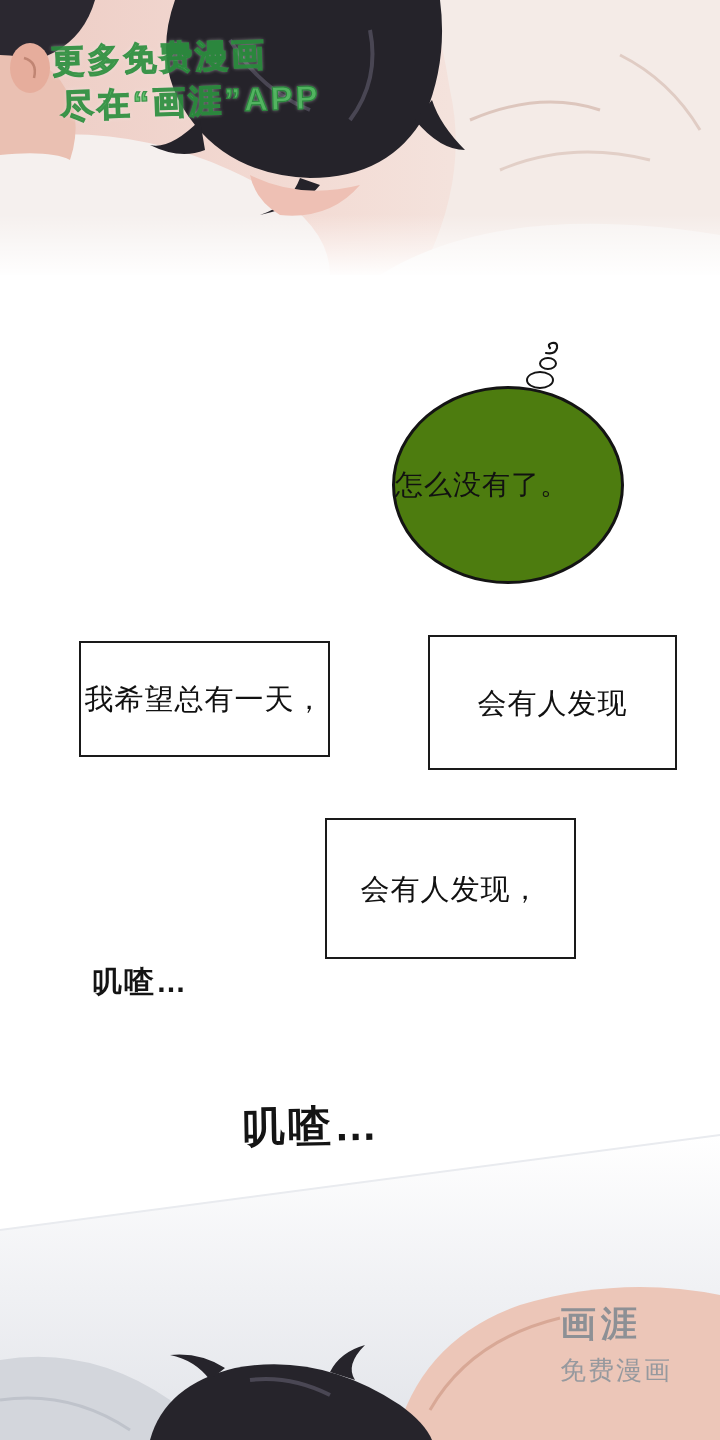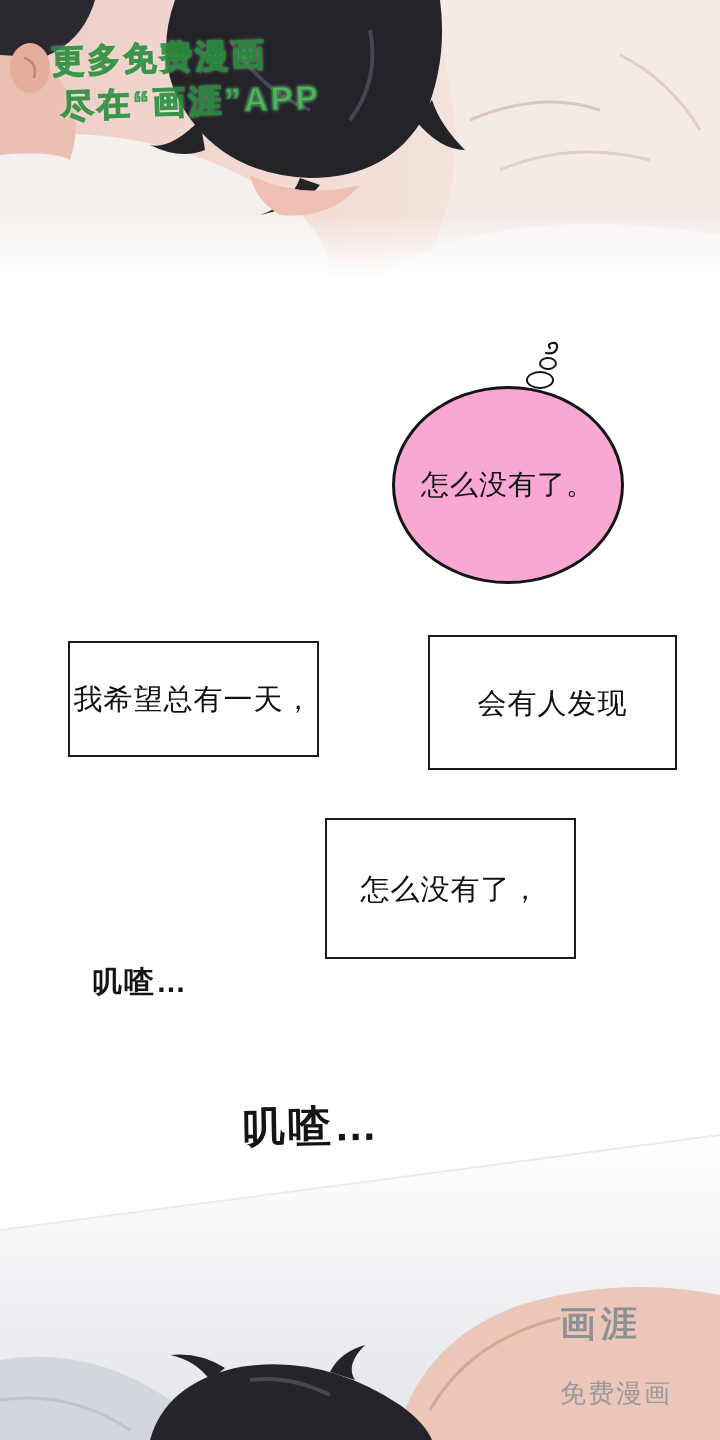--- a/index.html
+++ b/index.html
@@ -32,24 +32,24 @@
     z-index: 5;
     white-space: nowrap;
   }
   .wm-top .l2 { padding-left: 8px; }
 
   
   .thought {
     position: absolute;
     left: 392px; top: 386px;
     width: 226px; height: 192px;
-    background: #f9a8d4;
+    background: #4d7c0f;
     border: 3px solid #141414;
     border-radius: 50%;
-    display: flex; align-items: center; justify-content: center;
+    display: flex; align-items: center; justify-content: flex-start;
     font-size: 28px;
     letter-spacing: 1px;
     z-index: 3;
   }
   .trail {
     position: absolute;
     background: #ffffff;
     border: 2.5px solid #141414;
     border-radius: 50%;
     z-index: 3;
@@ -64,21 +64,21 @@
     background: #ffffff;
     border: 2.5px solid #1a1a1a;
     display: flex; flex-direction: column;
     align-items: center; justify-content: center;
     font-size: 29px;
     line-height: 42px;
     letter-spacing: 1px;
     text-align: center;
     z-index: 3;
   }
-  .box1 { left: 68px;  top: 641px; width: 247px; height: 112px; align-items: center; }
+  .box1 { left: 79px;  top: 641px; width: 247px; height: 112px; align-items: center; }
   .box2 { left: 428px; top: 635px; width: 245px; height: 131px; justify-content: center; }
   .box3 { left: 325px; top: 818px; width: 247px; height: 137px; }
 
   
   .sfx { position: absolute; font-weight: 700; color: #141414; z-index: 3; white-space: nowrap; }
   .sfx-small { left: 92px;  top: 962px;  font-size: 30px; letter-spacing: 2px; }
   .sfx-large { left: 242px; top: 1098px; font-size: 43px; letter-spacing: 3px; transform: rotate(-1deg); }
 
   
   .brand {
@@ -88,21 +88,21 @@
     text-align: left;
   }
   .brand .logo {
     font-size: 36px;
     font-weight: 900;
     letter-spacing: 5px;
     color: #8d9095;
     line-height: 56px;
   }
   .brand .tagline {
-    margin-top: 24px;
+    margin-top: 1px;
     font-size: 26px;
     letter-spacing: 2px;
     color: #96999e;
   }
 </style>
 </head>
 <body>
 
 <div class="page">
 
@@ -163,21 +163,21 @@
     <span>怎么没有了。</span>
   </div>
 
   <div class="sbox box1">
     <span>我希望总有一天，</span>
   </div>
   <div class="sbox box2">
     <span>会有人发现</span>
   </div>
   <div class="sbox box3">
-    <span>怎么没有了，</span>
+    <span>会有人发现，</span>
   </div>
 
   <div class="sfx sfx-small">叽喳…</div>
   <div class="sfx sfx-large">叽喳…</div>
 
   <div class="panel" style="top:1080px; height:360px;">
     <svg width="720" height="360" viewBox="0 0 720 360" preserveAspectRatio="none">
       <defs>
         <linearGradient id="gBot" x1="0" y1="0" x2="0" y2="1">
           <stop offset="0" stop-color="#ffffff"></stop>

